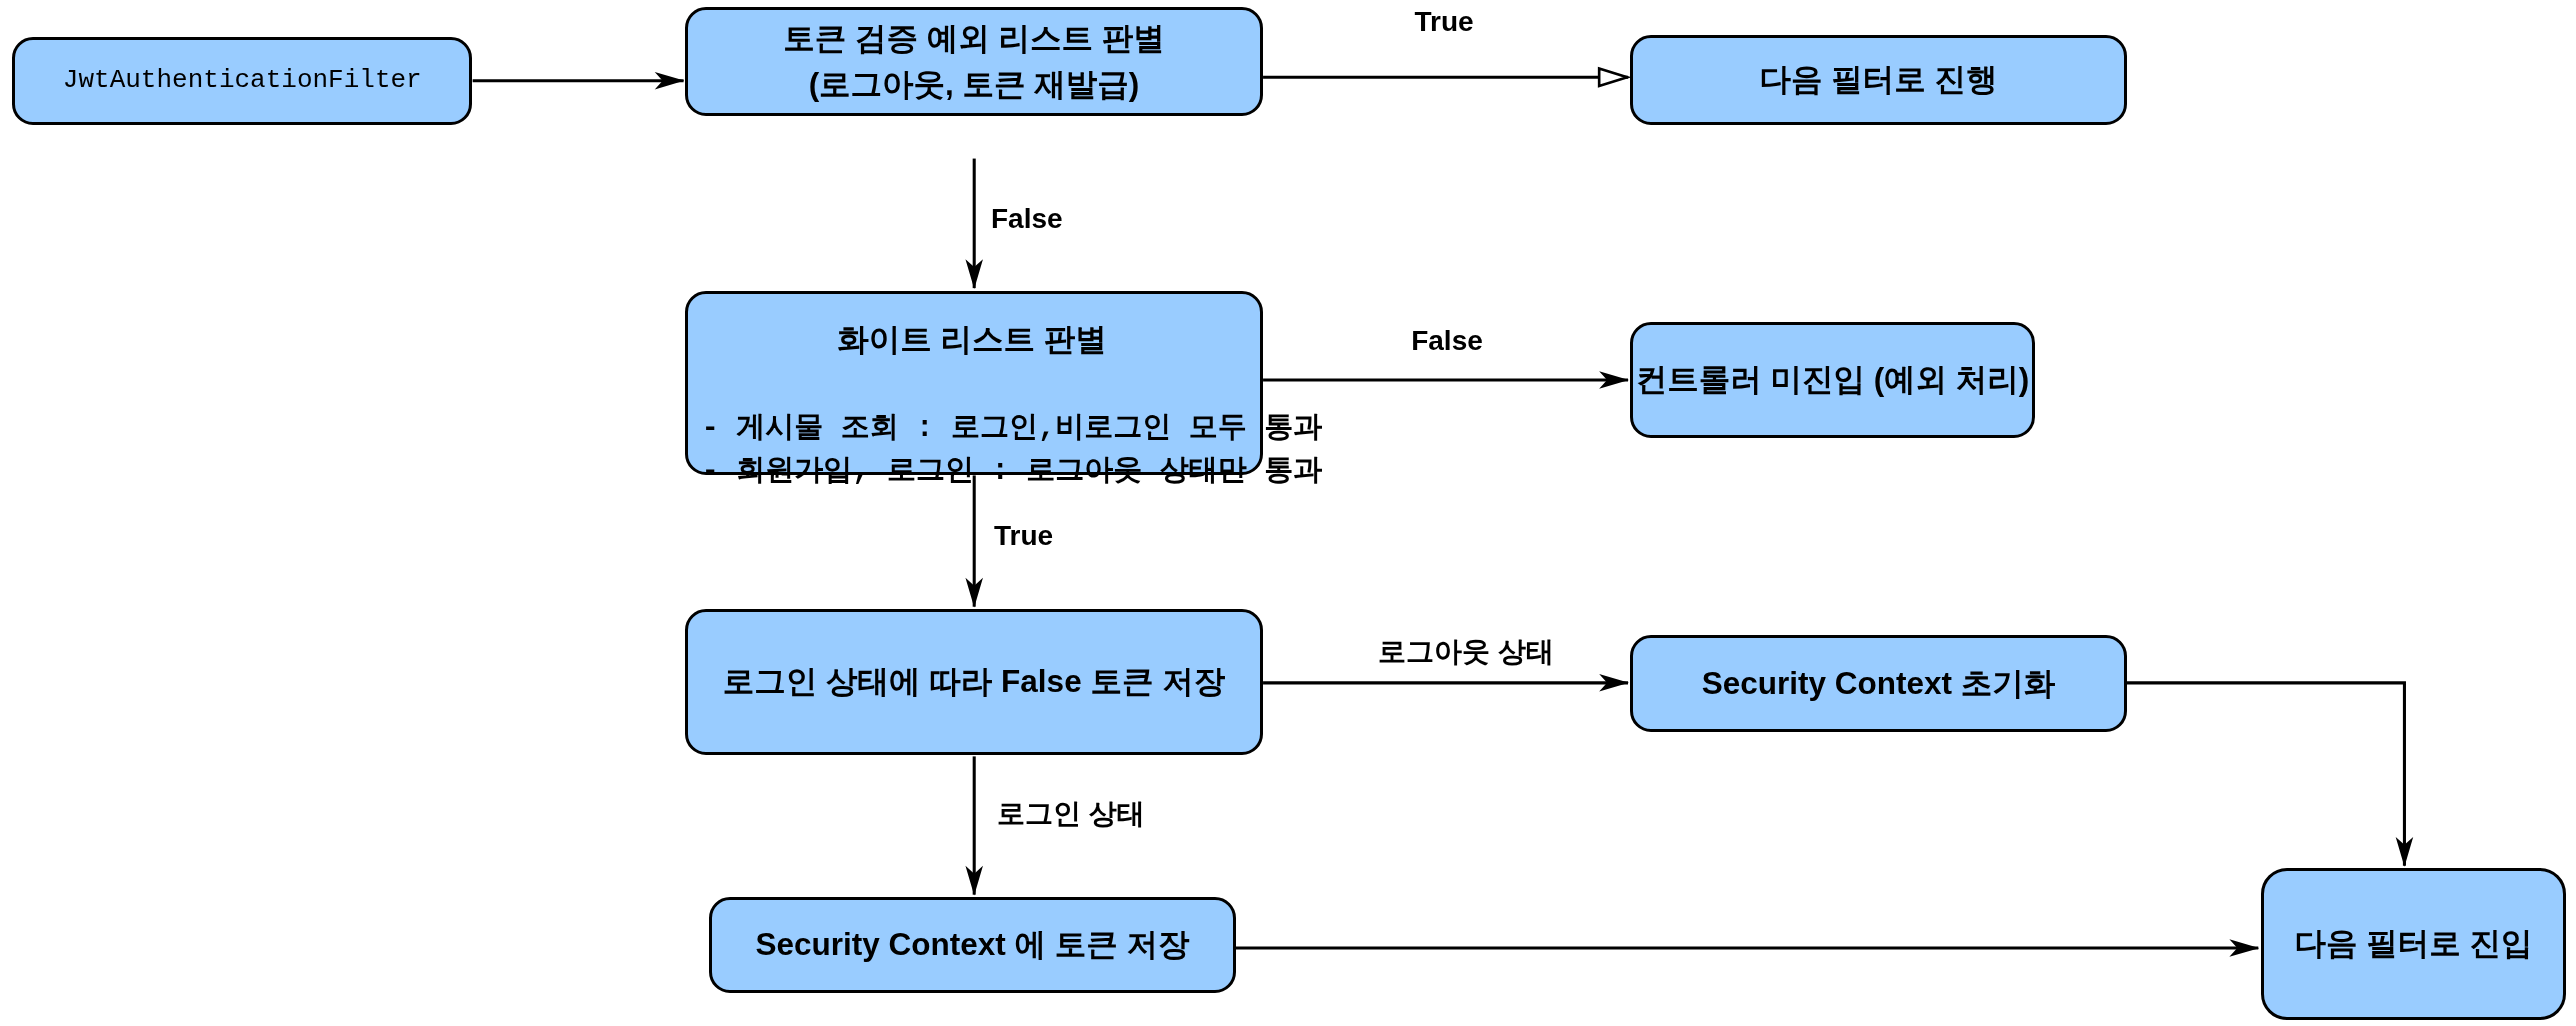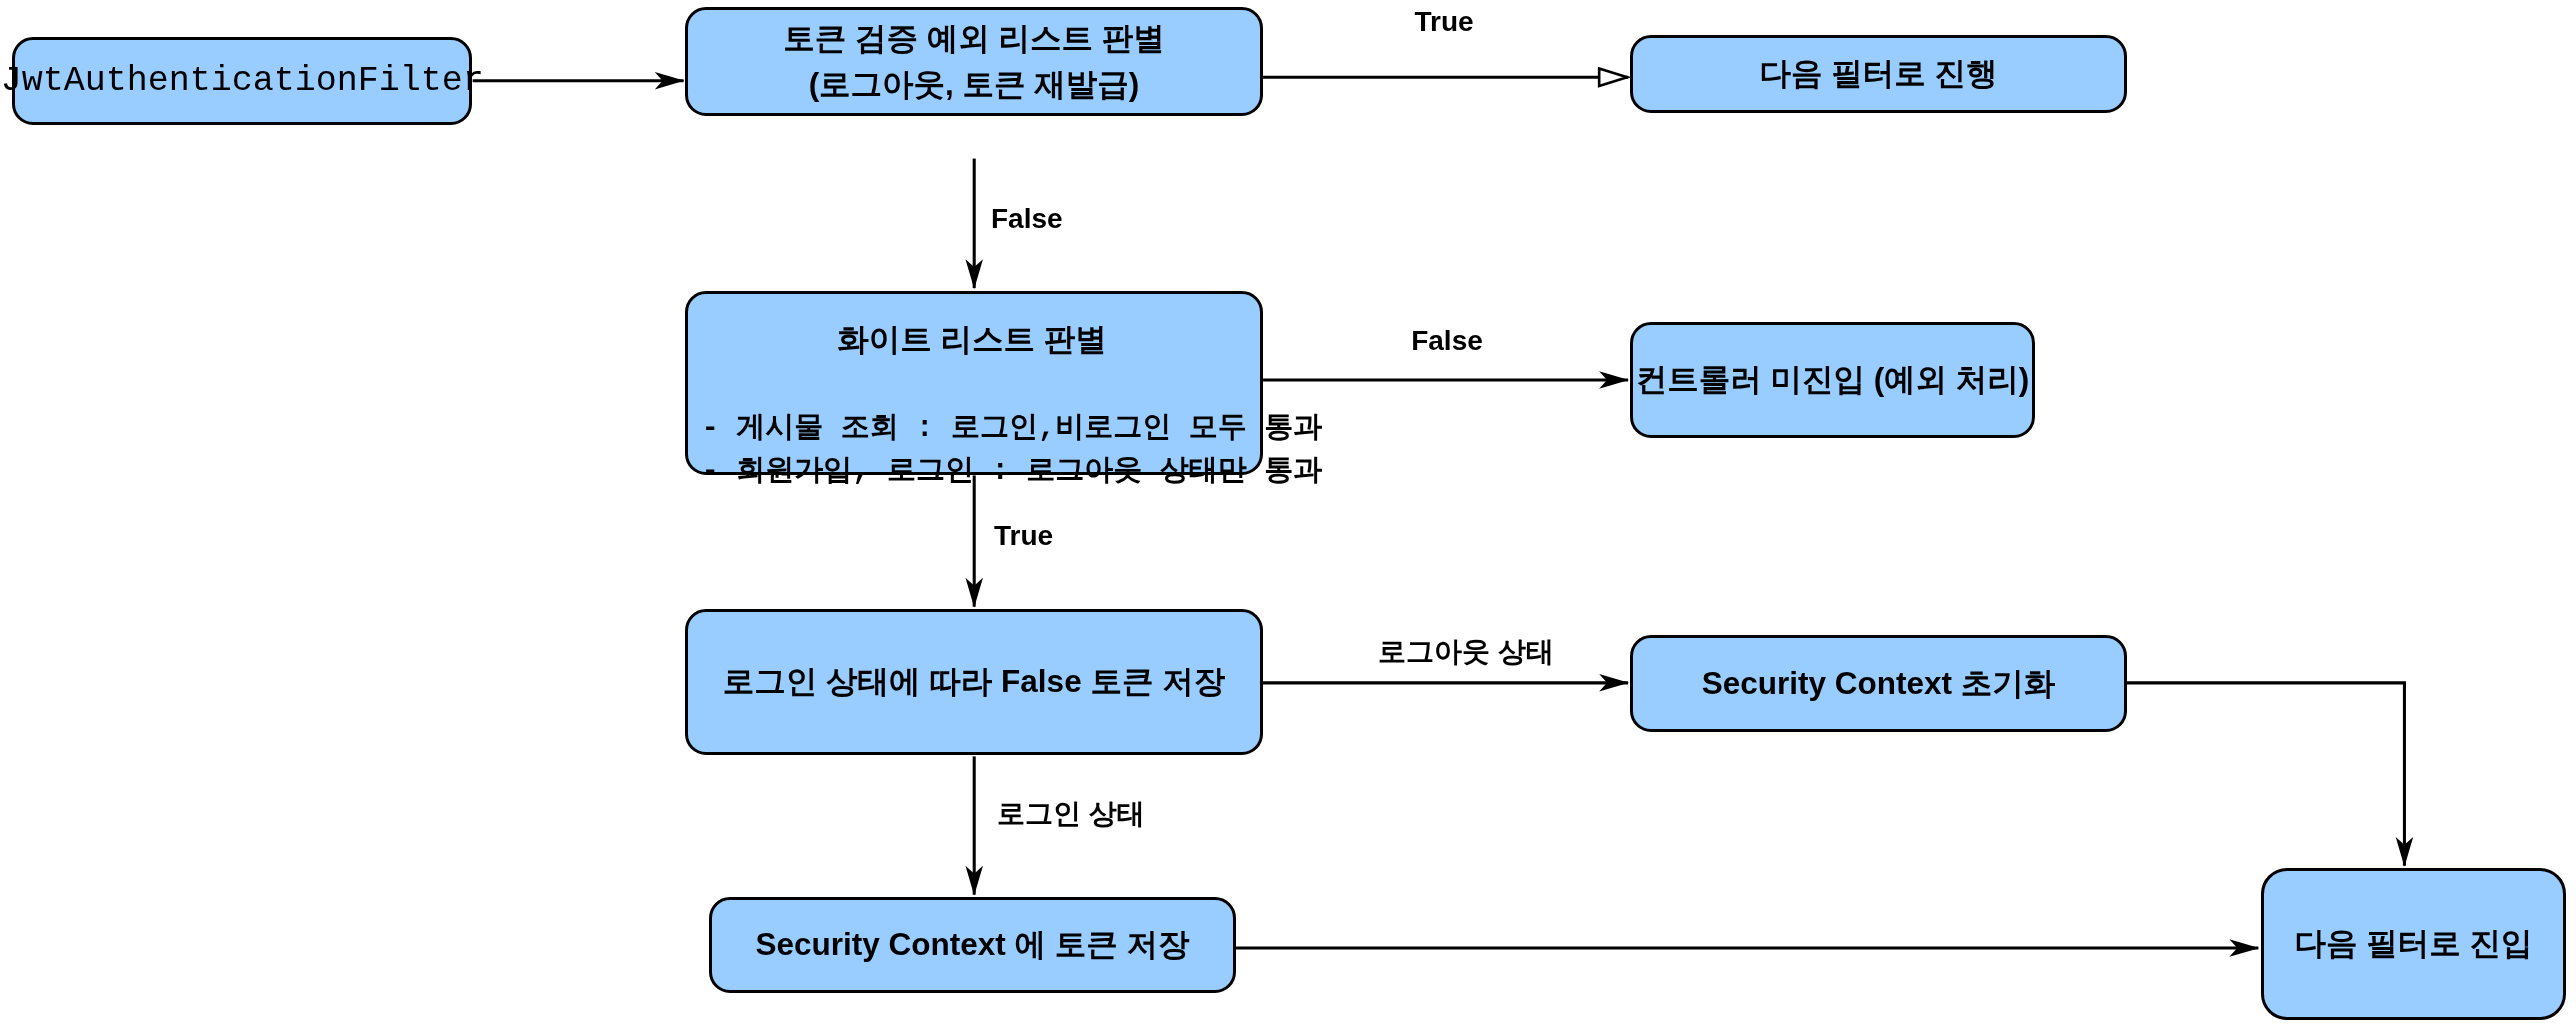--- a/index.html
+++ b/index.html
@@ -9,21 +9,21 @@
   }
   svg.edges{position:absolute;left:0;top:0;width:2576px;height:1027px;}
   .node{
     position:absolute;box-sizing:border-box;
     background:#99CCFF;border:3.5px solid #000000;border-radius:21px;
     display:flex;flex-direction:column;align-items:center;justify-content:center;
     font-weight:bold;font-size:31.5px;line-height:1.45;text-align:center;
   }
   .node.mono{
     font-family:"Liberation Mono","DejaVu Sans Mono",monospace;
-    font-weight:normal;font-size:35px;letter-spacing:0px;
+    font-weight:normal;font-size:26px;letter-spacing:0px;
   }
   .node .multiline{display:block;}
   .node-whitelist{justify-content:flex-start;padding:23px 14px 0 10px;}
   .node-whitelist .wl-title{text-align:center;margin-bottom:44px;}
   .node-whitelist .wl-items{align-self:stretch;text-align:left;font-size:29px;line-height:1.5;padding-left:3.5px;white-space:nowrap;font-family:Liberation Mono, monospace;}
   .edge-label{
     position:absolute;font-weight:bold;font-size:28px;line-height:1.1;white-space:nowrap;
   }
   .edge-label.centered{transform:translateX(-50%);}
 </style>
@@ -56,21 +56,21 @@
 
   <div class="node mono" style="left:12.3px;top:37px;width:460px;height:88px;">
     <span>JwtAuthenticationFilter</span>
   </div>
 
   <div class="node" style="left:685px;top:7px;width:578px;height:109px;">
     <span class="multiline">토큰 검증 예외 리스트 판별</span>
     <span class="multiline">(로그아웃, 토큰 재발급)</span>
   </div>
 
-  <div class="node" style="left:1630px;top:35px;width:497px;height:78px;">
+  <div class="node" style="left:1630px;top:35px;width:497px;height:90px;">
     <span>다음 필터로 진행</span>
   </div>
 
   <div class="node node-whitelist" style="left:685px;top:291px;width:578px;height:184px;">
     <span class="wl-title">화이트 리스트 판별</span>
     <div class="wl-items">
       <div>- 게시물 조회 : 로그인,비로그인 모두 통과</div>
       <div>- 회원가입, 로그인 : 로그아웃 상태만 통과</div>
     </div>
   </div>

